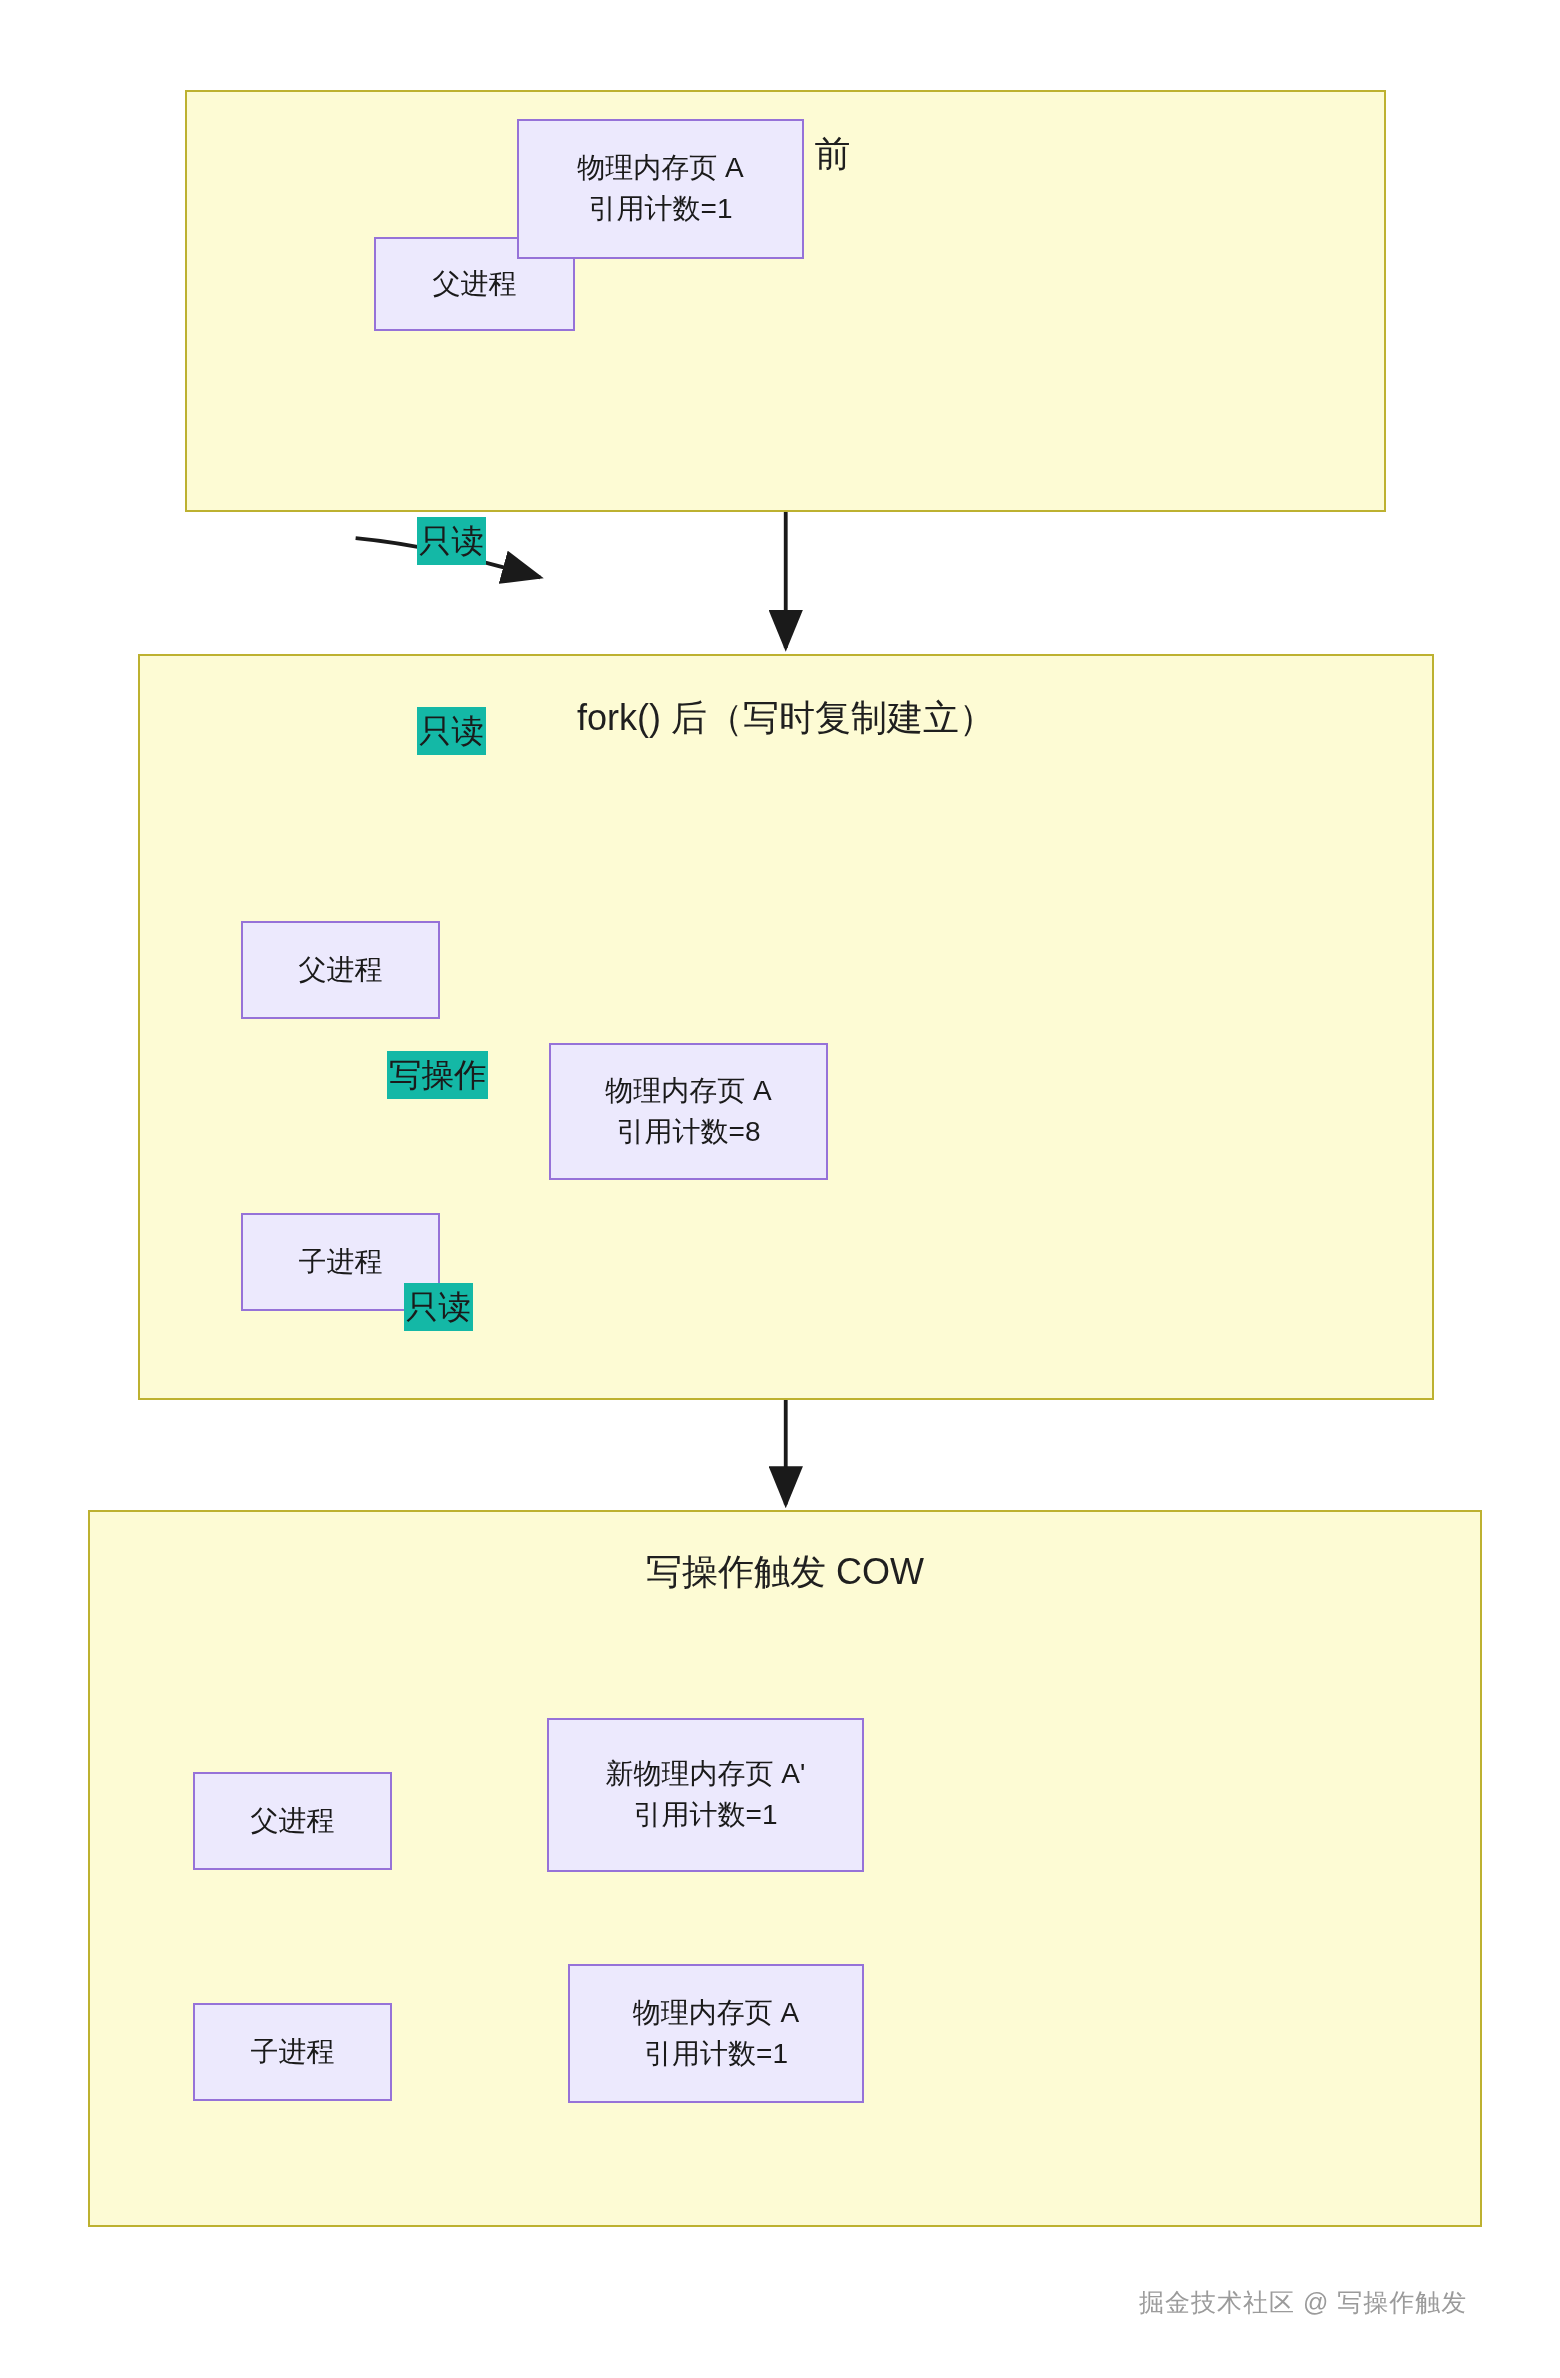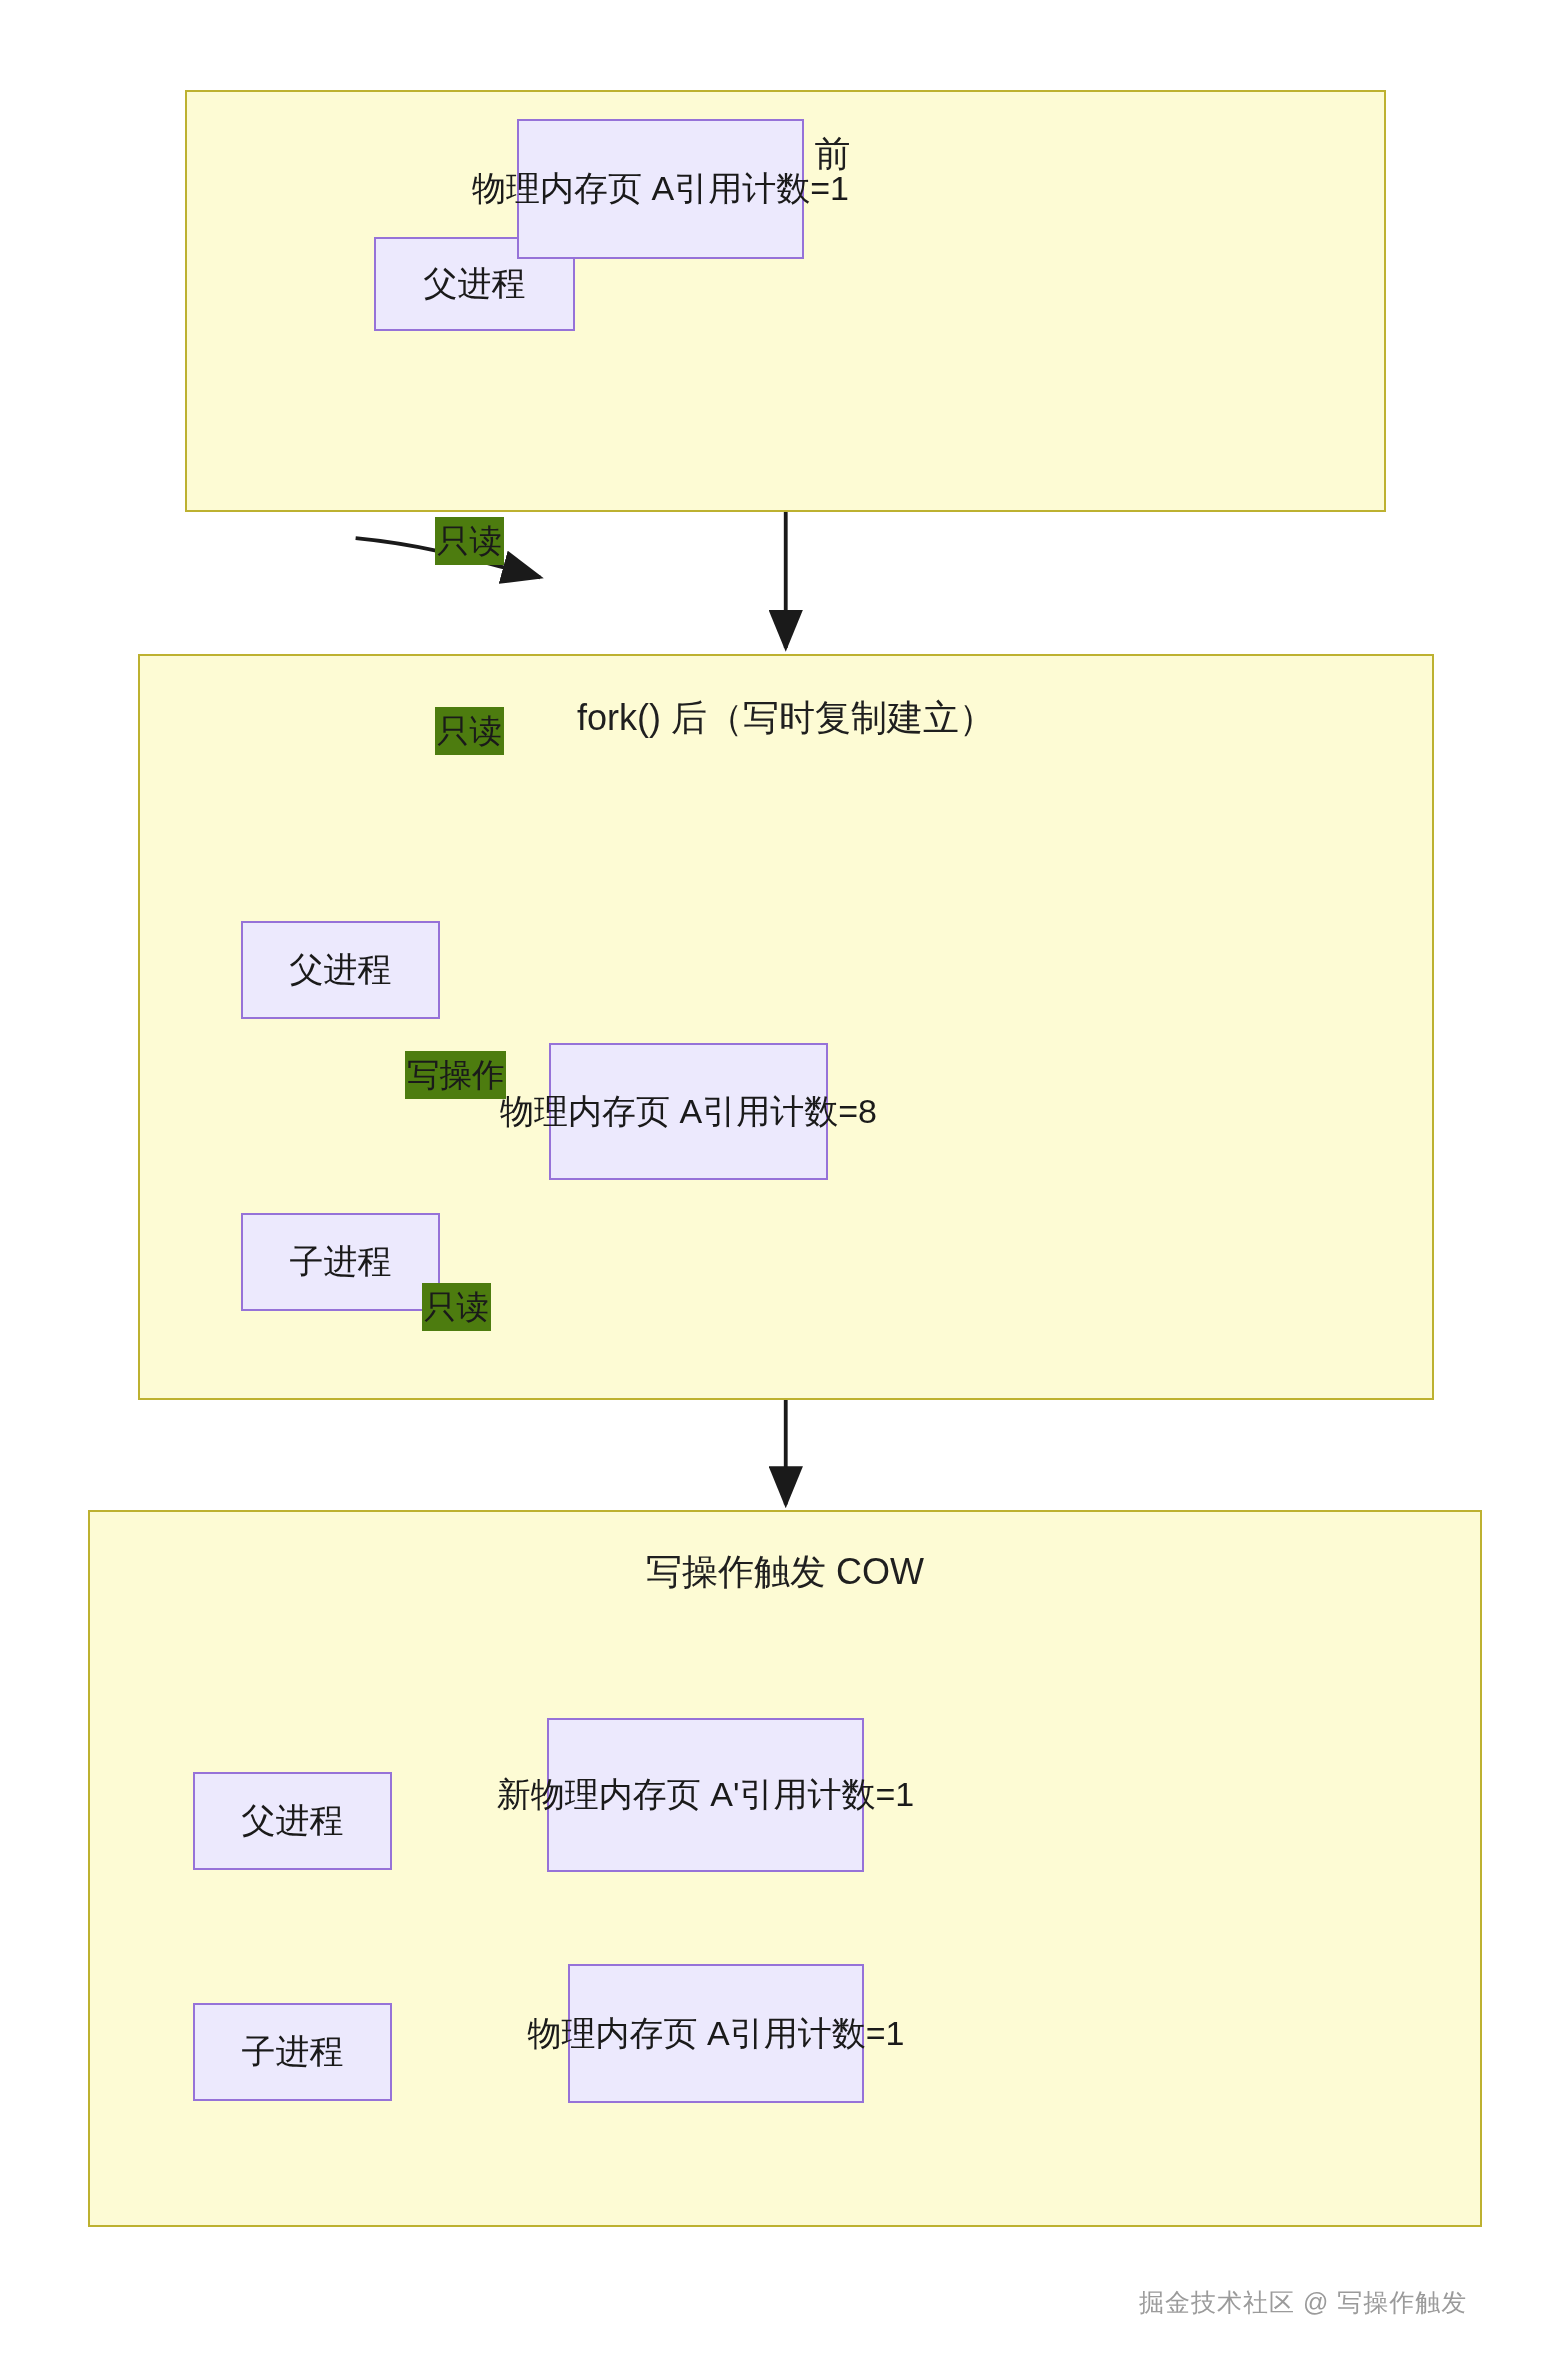--- a/index.html
+++ b/index.html
@@ -42,26 +42,26 @@
   #panel-2 .panel-title { top: 38px; }
   #panel-3 .panel-title { top: 36px; }
 
   
   .node {
     position: absolute;
     background: #ece9fd;
     border: 2.9px solid #9672d8;
     box-sizing: border-box;
     display: flex;
-    flex-direction: row;
+    flex-direction: column;
     align-items: center;
     justify-content: center;
     text-align: center;
     color: #1a1a1a;
-    font-size: 34px;
+    font-size: 28px;
     line-height: 1.45;
   }
   .node .line { display: block; white-space: nowrap; }
 
   
   #p1-parent { left: 187px; top: 145px; width: 201px; height: 94px; }
   #p1-page   { left: 330px; top: 27px;  width: 287px; height: 140px; }
 
   
   #p2-parent { left: 101px; top: 265px; width: 199px; height: 98px; }
@@ -70,27 +70,26 @@
 
   
   #p3-parent { left: 103px; top: 260px; width: 199px; height: 98px; }
   #p3-child  { left: 103px; top: 491px; width: 199px; height: 98px; }
   #p3-newpage{ left: 457px; top: 206px; width: 317px; height: 154px; }
   #p3-page   { left: 478px; top: 452px; width: 296px; height: 139px; }
 
   
   .edge-label {
     position: absolute;
-    background: #4d7c0f;
+    background: #14b8a6;
     color: #1a1a1a;
     font-size: 32.5px;
     line-height: 1.25;
     padding: 3.8px 1.9px;
     white-space: nowrap;
-    margin-left: 18px;
   }
 
   
   .arrows {
     position: absolute;
     left: 0;
     top: 0;
     width: 1560px;
     height: 2378px;
     pointer-events: none;

